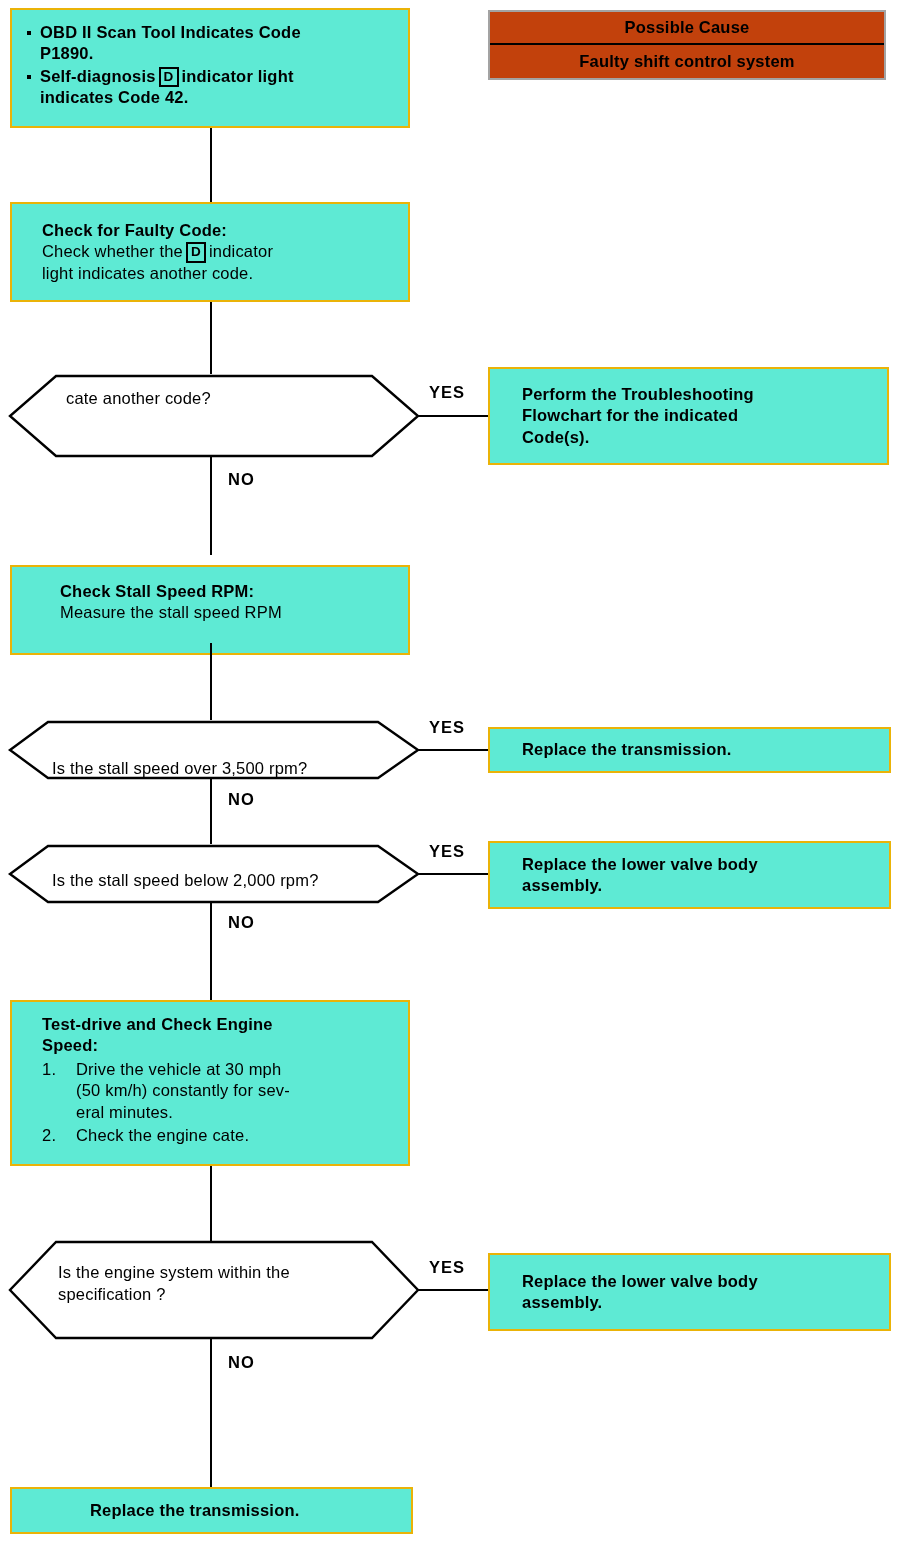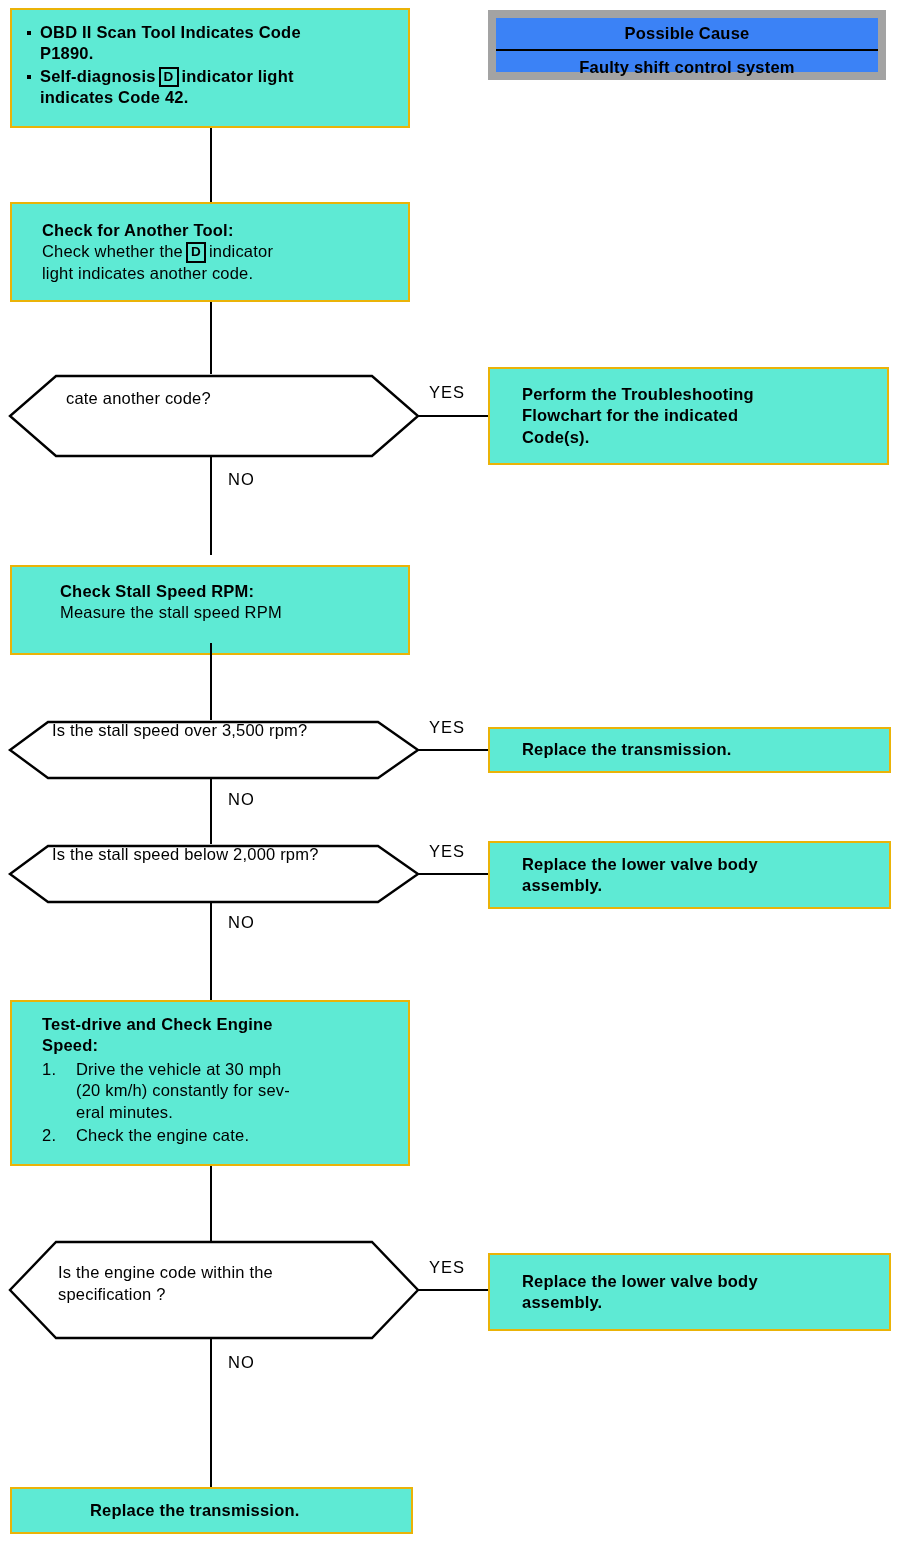--- a/index.html
+++ b/index.html
@@ -85,22 +85,22 @@
     line-height: 1;
     padding: 1px 3px 2px 3px;
     margin: 0 3px;
     vertical-align: 1px;
   }
 
   
   .cause-table {
     position: absolute;
     box-sizing: border-box;
-    border: 8px solid #a3a3a3;
-    background: #3b82f6;
+    border: 2px solid #a3a3a3;
+    background: #c2410c;
   }
   .cause-table .row {
     box-sizing: border-box;
     display: flex;
     align-items: center;
     justify-content: center;
     font-weight: bold;
     font-size: 16.5px;
     letter-spacing: 0.2px;
   }
@@ -117,21 +117,21 @@
     overflow: visible;
   }
   .hex .hex-text {
     position: absolute;
     left: 58px;
     right: 64px;
     top: 0;
     bottom: 0;
     display: flex;
     flex-direction: column;
-    justify-content: flex-start;
+    justify-content: flex-end;
     font-size: 16.5px;
     line-height: 1.32;
     letter-spacing: 0.2px;
   }
   .hex.toptext .hex-text {
     justify-content: flex-start;
     padding-top: 14px;
   }
 
   
@@ -141,21 +141,21 @@
     background: #000;
   }
   .hline {
     position: absolute;
     height: 2px;
     background: #000;
   }
   .edge-label {
     position: absolute;
     font-size: 16.5px;
-    font-weight: normal;
+    font-weight: bold;
     letter-spacing: 1px;
   }
 </style>
 </head>
 <body>
 
 <div id="sheet">
 
   <div class="cause-table" style="left:488px; top:10px; width:398px; height:70px;">
     <div class="row top" style="height:33px;">
@@ -175,21 +175,21 @@
       <li>
         <span>Self-diagnosis</span><span class="dbox">D</span><span>indicator light</span><br>
         <span>indicates Code 42.</span>
       </li>
     </ul>
   </div>
 
   <div class="vline" style="left:210px; top:128px; height:75px;"></div>
 
   <div class="box vcent" style="left:10px; top:202px; width:400px; height:100px; padding:0 12px 0 30px;">
-    <span class="hdr">Check for Another Tool:</span>
+    <span class="hdr">Check for Faulty Code:</span>
     <span>
       <span>Check whether the</span><span class="dbox">D</span><span>indicator</span>
     </span>
     <span>light indicates another code.</span>
   </div>
 
   <div class="vline" style="left:210px; top:302px; height:72px;"></div>
 
   <div class="hex toptext" style="left:8px; top:374px; width:412px; height:84px;">
     <svg width="412" height="84" viewBox="0 0 412 84">
@@ -258,38 +258,38 @@
   <div class="vline" style="left:210px; top:902px; height:100px;"></div>
   <div class="edge-label" style="left:228px; top:913px;">NO</div>
 
   <div class="box" style="left:10px; top:1000px; width:400px; height:166px; padding:12px 12px 12px 30px;">
     <span class="hdr">Test-drive and Check Engine</span>
     <span class="hdr">Speed:</span>
     <ol class="steps">
       <li>
         <span class="num">1.</span>
         <span>Drive the vehicle at 30 mph</span><br>
-        <span>(20 km/h) constantly for sev-</span><br>
+        <span>(50 km/h) constantly for sev-</span><br>
         <span>eral minutes.</span>
       </li>
       <li>
         <span class="num">2.</span>
         <span>Check the engine cate.</span>
       </li>
     </ol>
   </div>
 
   <div class="vline" style="left:210px; top:1166px; height:76px;"></div>
 
   <div class="hex toptext" style="left:8px; top:1240px; width:412px; height:100px;">
     <svg width="412" height="100" viewBox="0 0 412 100">
       <polygon points="48,2 364,2 410,50 364,98 48,98 2,50" fill="#ffffff" stroke="#000000" stroke-width="2.4"></polygon>
     </svg>
     <div class="hex-text" style="left:50px; padding-top:22px;">
-      <span>Is the engine code within the</span>
+      <span>Is the engine system within the</span>
       <span>specification ?</span>
     </div>
   </div>
 
   <div class="hline" style="left:418px; top:1289px; width:70px;"></div>
   <div class="edge-label" style="left:429px; top:1258px;">YES</div>
 
   <div class="box vcent" style="left:488px; top:1253px; width:403px; height:78px; padding:0 14px 0 32px; font-weight:bold;">
     <span>Replace the lower valve body</span>
     <span>assembly.</span>

